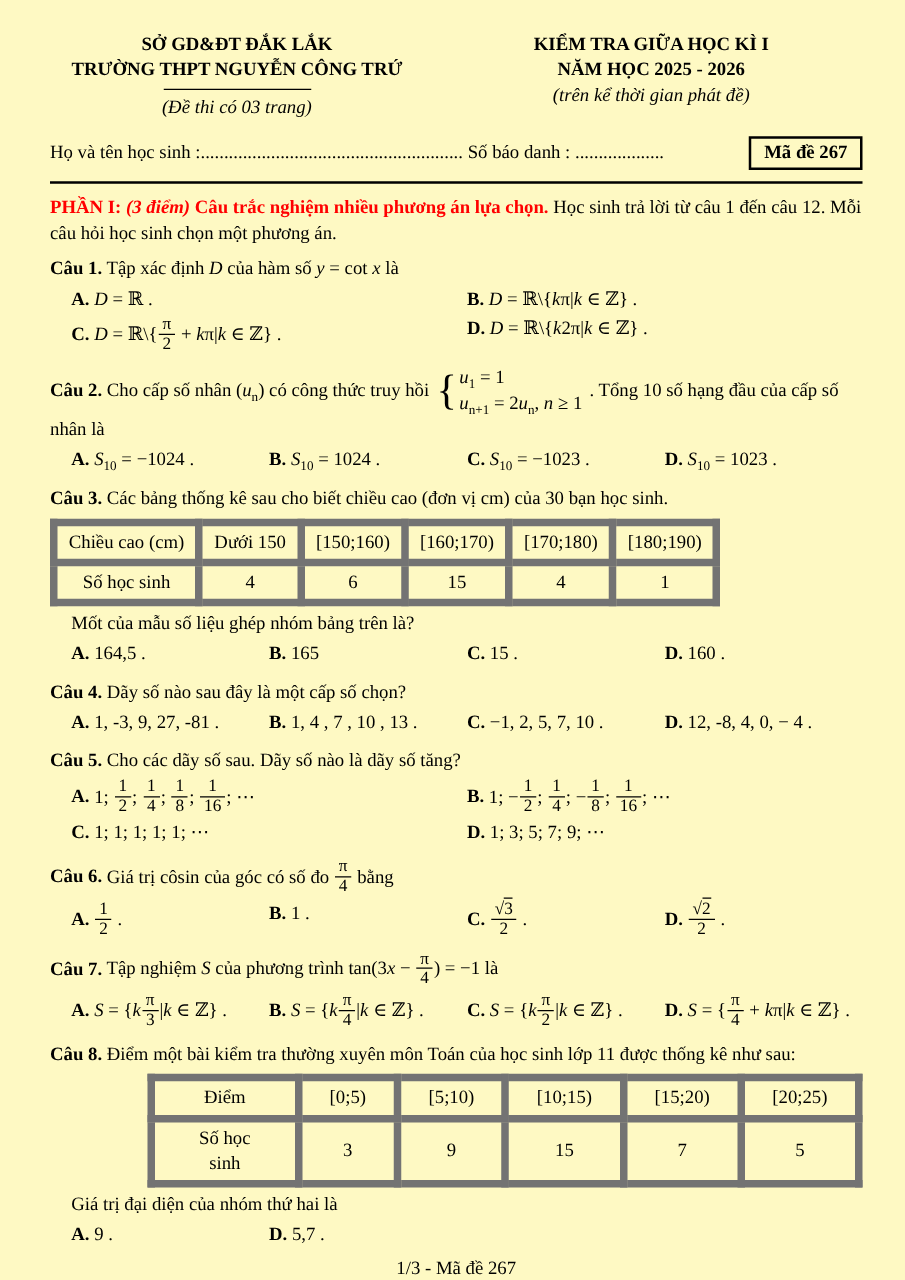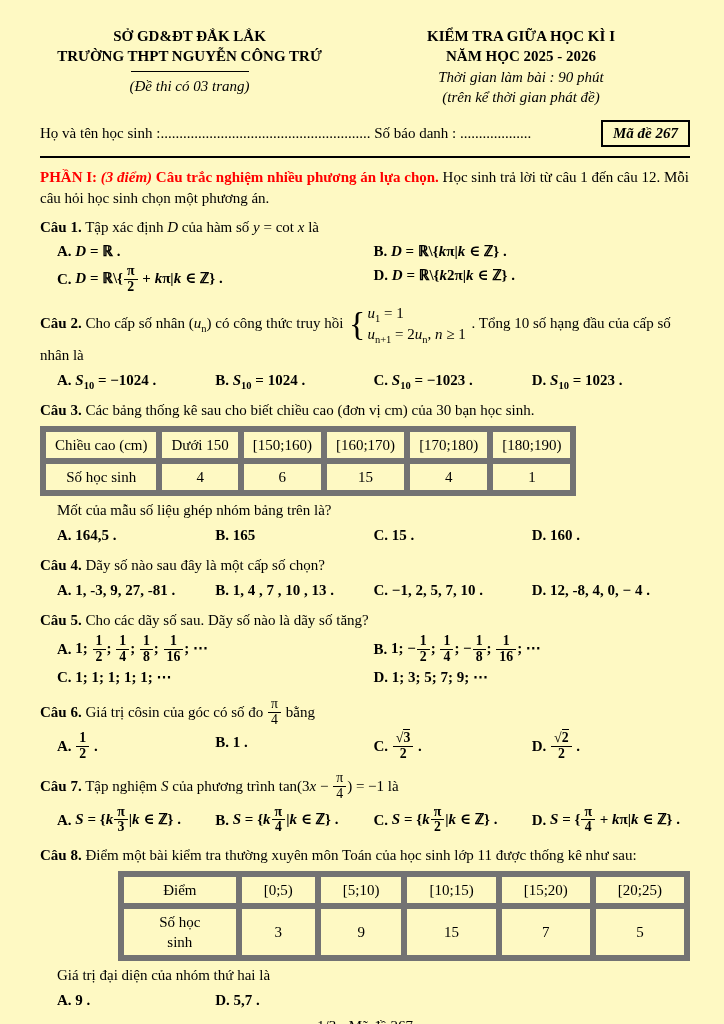--- a/index.html
+++ b/index.html
@@ -13,26 +13,26 @@
     overflow: hidden;
   }
   .b { font-weight: bold; }
   .i { font-style: italic; }
   .red { color: #ff0000; }
   .header { display: flex; justify-content: space-between; text-align: center; line-height: 1.35; }
   .h-left { width: 46%; }
   .h-right { width: 52%; }
   .h-underline { width: 118px; border-bottom: 1.4px solid #000; margin: 4px auto 4px; }
   .info-row { display: flex; align-items: center; justify-content: space-between; margin-top: 13px; }
-  .code-box { border: 2px solid #000; padding: 3px 10px; margin-left: 8px; white-space: nowrap; font-style: italic; }
+  .code-box { border: 2px solid #000; padding: 3px 10px; margin-left: 8px; white-space: nowrap; }
   .divider { border-bottom: 2px solid #000; margin: 9px 0 7px; }
   .part-head { margin: 2px 0 5px; line-height: 1.42; }
   .question { margin: 2px 0 6px; }
   .stem { margin: 0; line-height: 1.42; }
-  .opts { display: flex; flex-wrap: wrap; padding-left: 17px; margin-top: 2px; font-weight: bold; }
+  .opts { display: flex; flex-wrap: wrap; padding-left: 17px; margin-top: 2px; }
   .cols4 .opt { flex: 0 0 25%; }
   .cols2 .opt { flex: 0 0 50%; }
   .opt { line-height: 1.45; padding: 1px 0; white-space: nowrap; }
   .mv { font-style: italic; }
   sub { font-size: 0.7em; line-height: 1; }
   .frac { display: inline-flex; flex-direction: column; text-align: center; vertical-align: middle; line-height: 1.08; font-size: 0.92em; margin: 0 1px; position: relative; top: -1px; }
   .frac .fn { border-bottom: 1px solid #000; padding: 0 3px; }
   .frac .fd { padding: 0 3px; }
   .sqrt .vin { border-top: 1px solid #000; }
   .cases { display: inline-flex; align-items: center; vertical-align: middle; margin: 0 2px; }
@@ -54,21 +54,20 @@
   <div class="header">
     <div class="h-left">
       <div class="b">SỞ GD&amp;ĐT ĐẮK LẮK</div>
       <div class="b">TRƯỜNG THPT NGUYỄN CÔNG TRỨ</div>
       <div class="h-underline"></div>
       <div class="i">(Đề thi có 03 trang)</div>
     </div>
     <div class="h-right">
       <div class="b">KIỂM TRA GIỮA HỌC KÌ I</div>
       <div class="b">NĂM HỌC 2025 - 2026</div>
-      <div class="i">Thời gian làm bài : 90 phút</div>
       <div class="i">(trên kể thời gian phát đề)</div>
     </div>
   </div>
 
   <div class="info-row">
     <span>Họ và tên học sinh :........................................................ Số báo danh : ...................</span>
     <span class="code-box b">Mã đề 267</span>
   </div>
   <div class="divider"></div>
 

